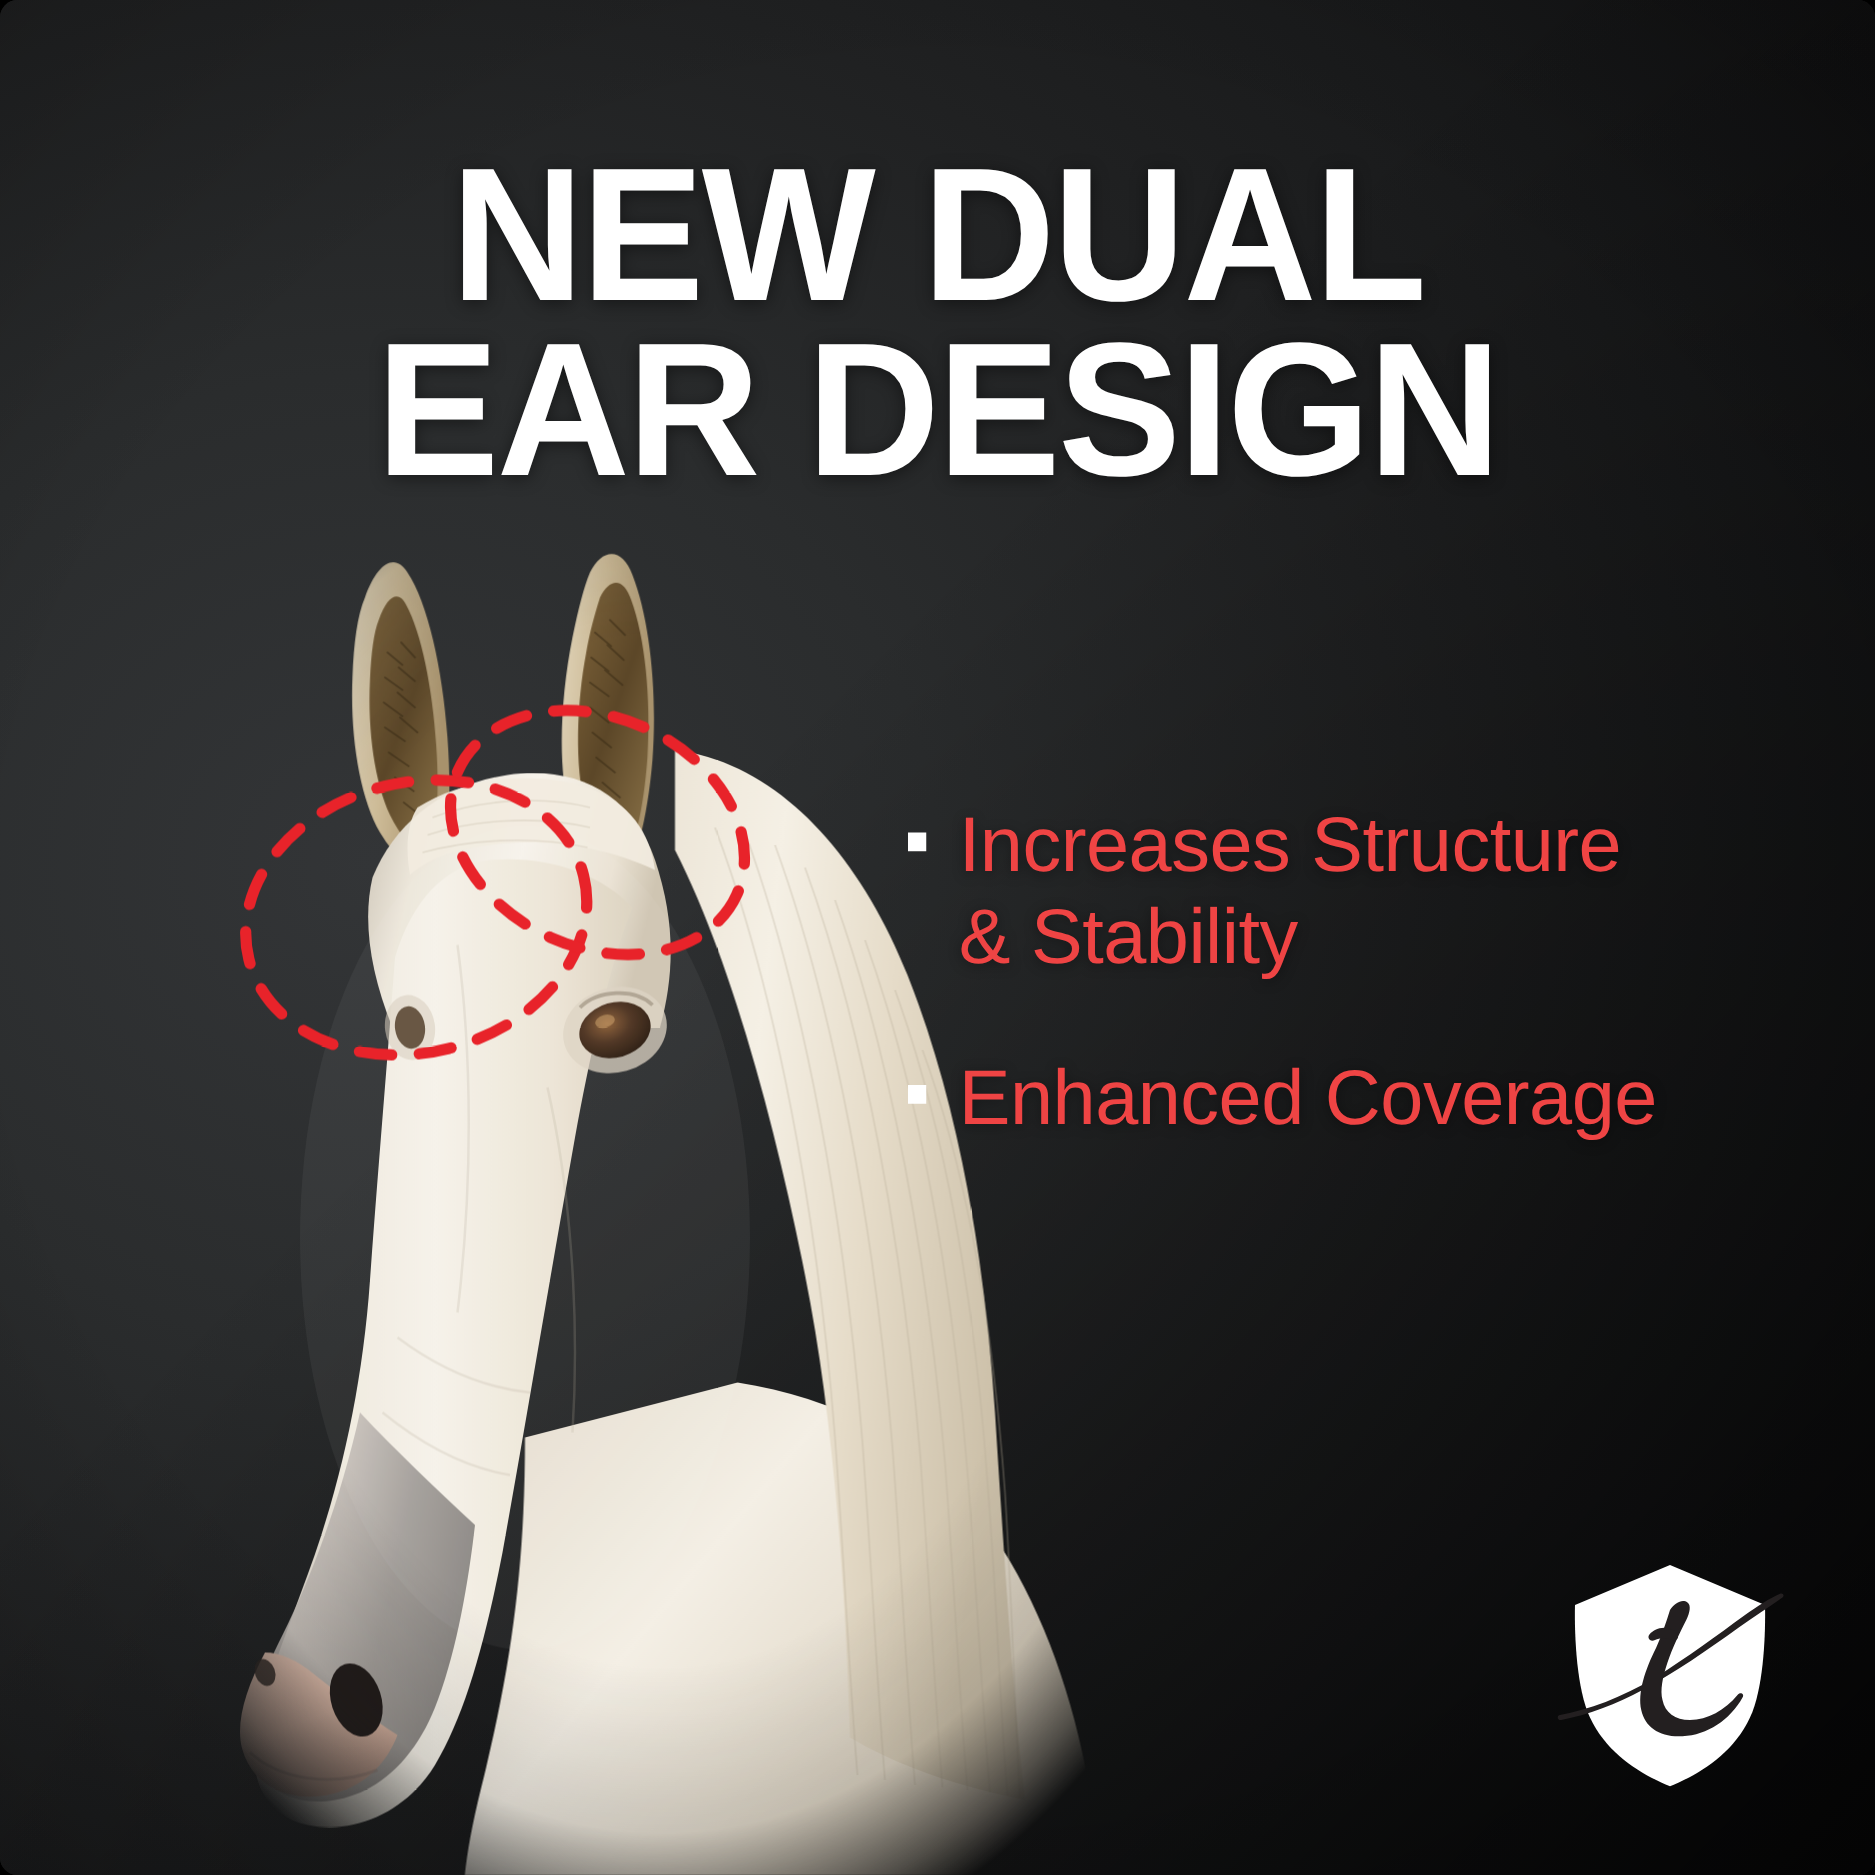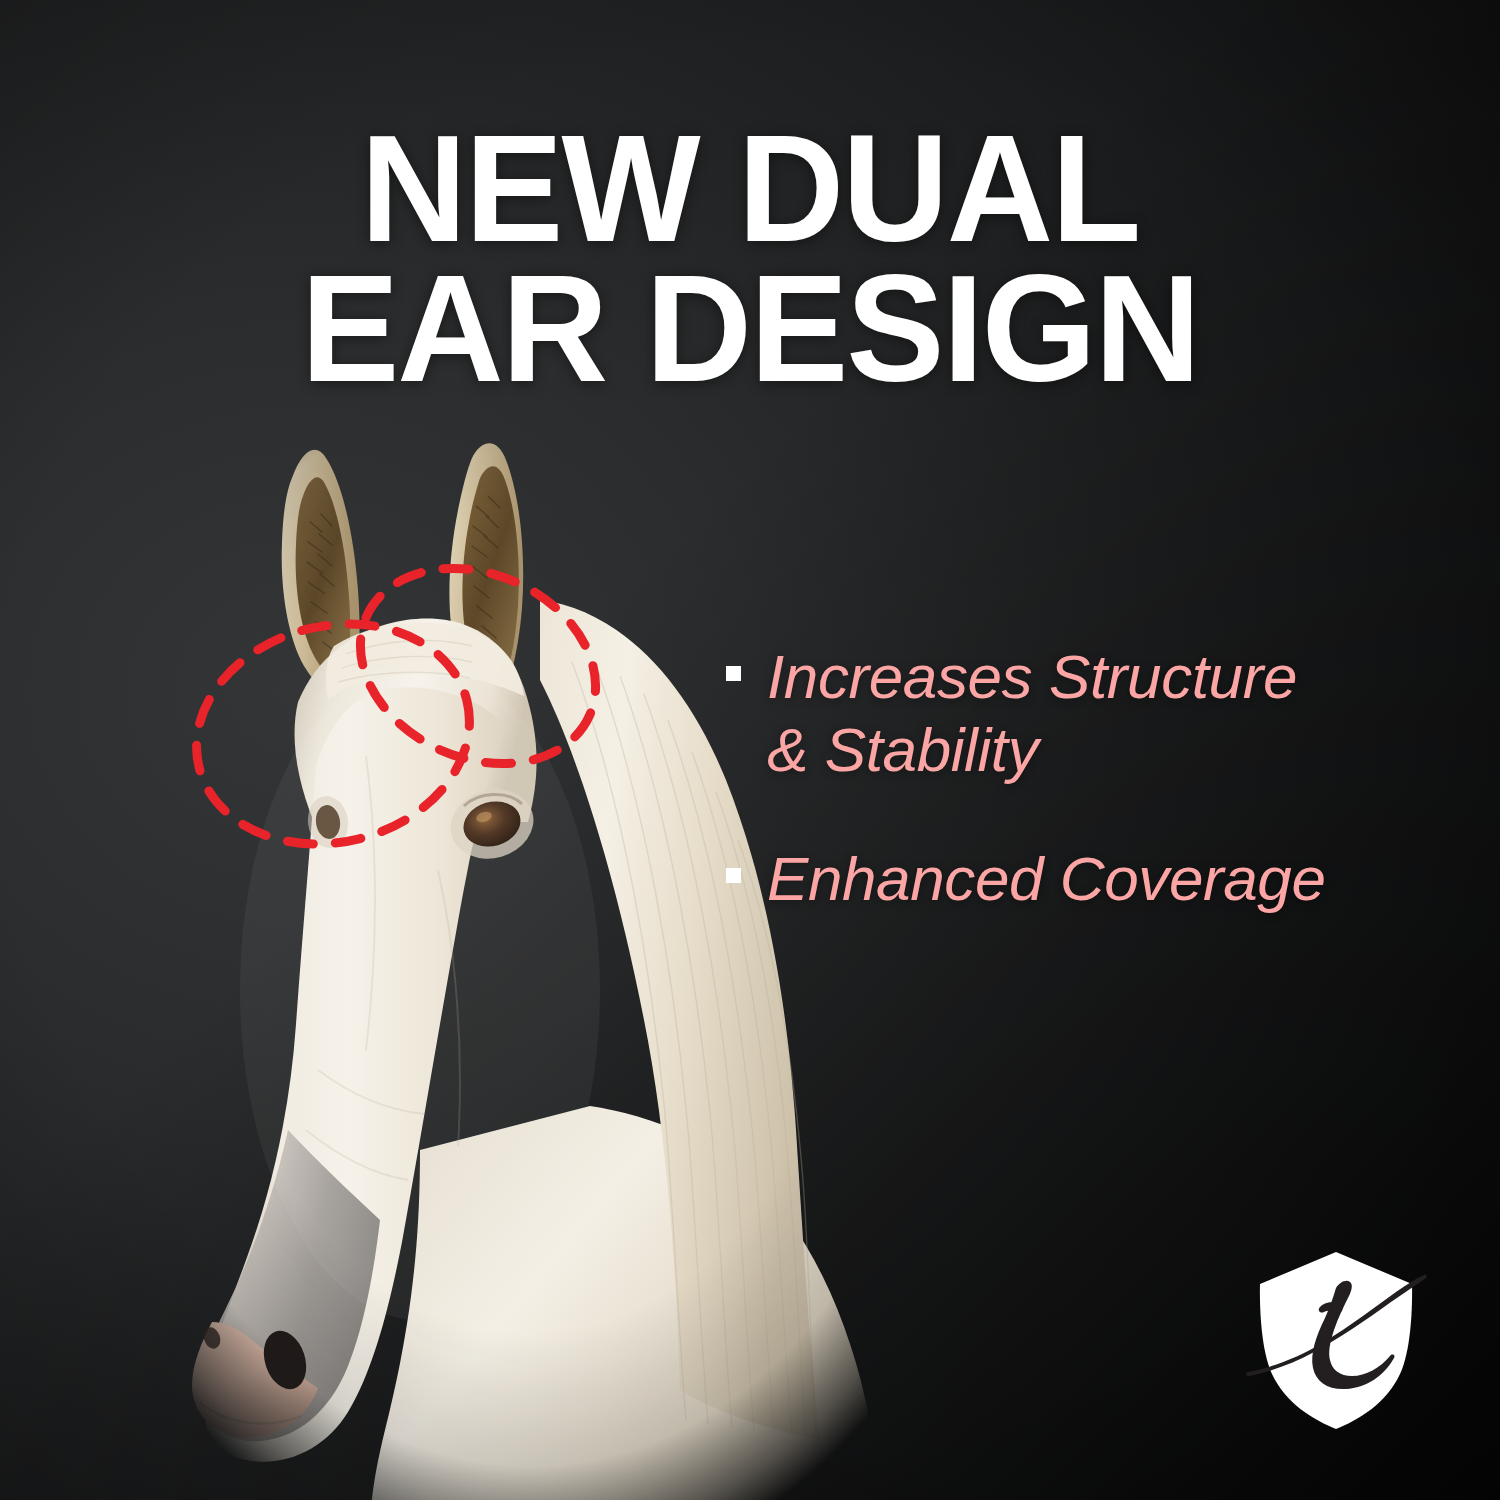--- a/index.html
+++ b/index.html
@@ -5,20 +5,21 @@
 <style>
   html,body{margin:0;padding:0;background:#000;}
   *{box-sizing:border-box;}
 
   #poster{
     position:relative;
     width:1500px;height:1500px;
     overflow:hidden;
     font-family:"Liberation Sans","DejaVu Sans",sans-serif;
     background:#121212;
+    border-radius:14px;
   }
 
   
   .bg-base{
     position:absolute;inset:0;
     background:
       radial-gradient(115% 100% at 20% 46%, #333537 0%, #2a2c2d 26%, #202122 48%, #18191a 66%, #101011 84%, #0b0b0c 100%);
   }
   .bg-vignette{
     position:absolute;inset:0;
@@ -43,22 +44,21 @@
     transform:scaleX(.97);
     text-shadow:0 2px 14px rgba(0,0,0,.45);
   }
   .headline .hl{display:block;white-space:nowrap;}
 
   
   .bullets{
     position:absolute;
     left:726px;top:640px;
     width:700px;
-    color:#fca5a5;
-    font-style:italic;
+    color:#ef4444;
   }
   .bullet{
     display:flex;
     align-items:flex-start;
     margin-bottom:56px;
   }
   .bullet:last-child{margin-bottom:0;text-align:right;}
   .bullet-marker{
     width:15px;height:15px;
     background:#fff;

